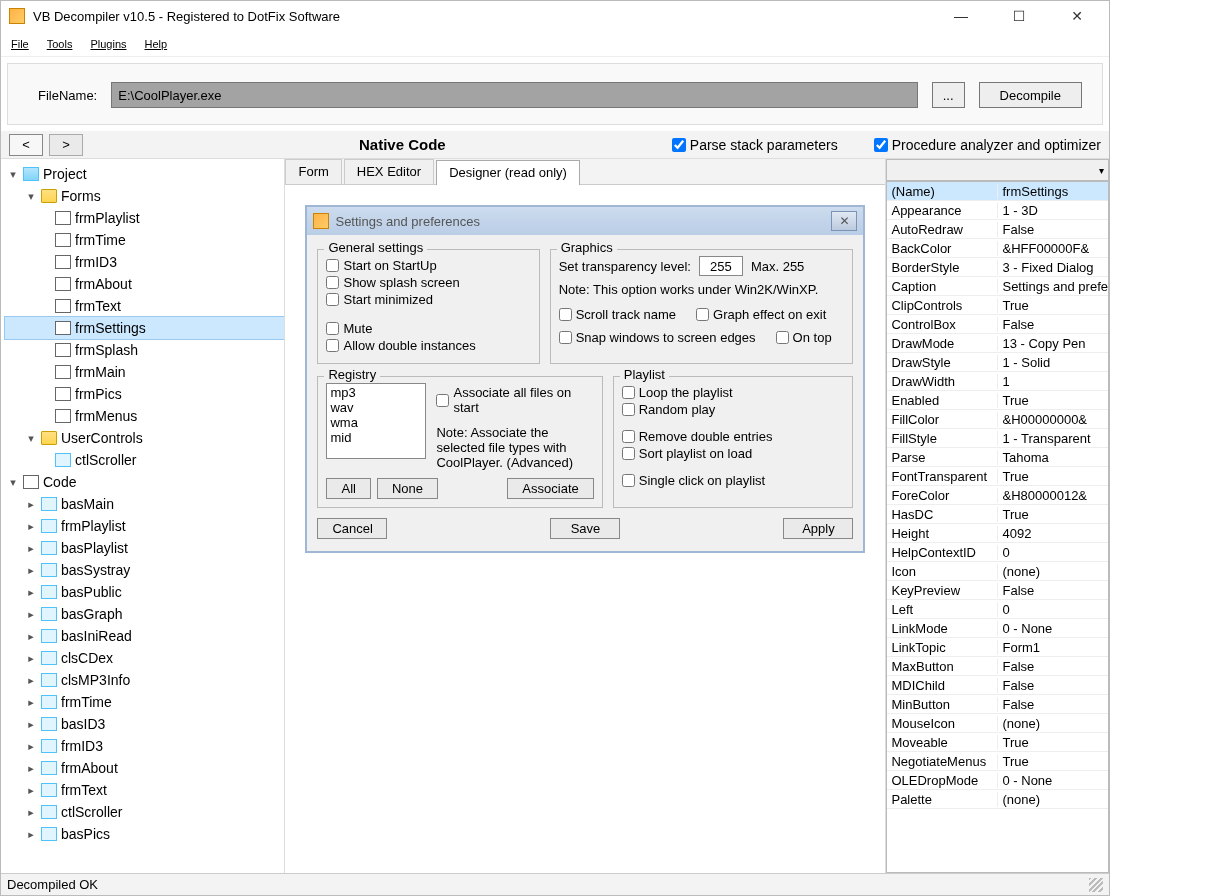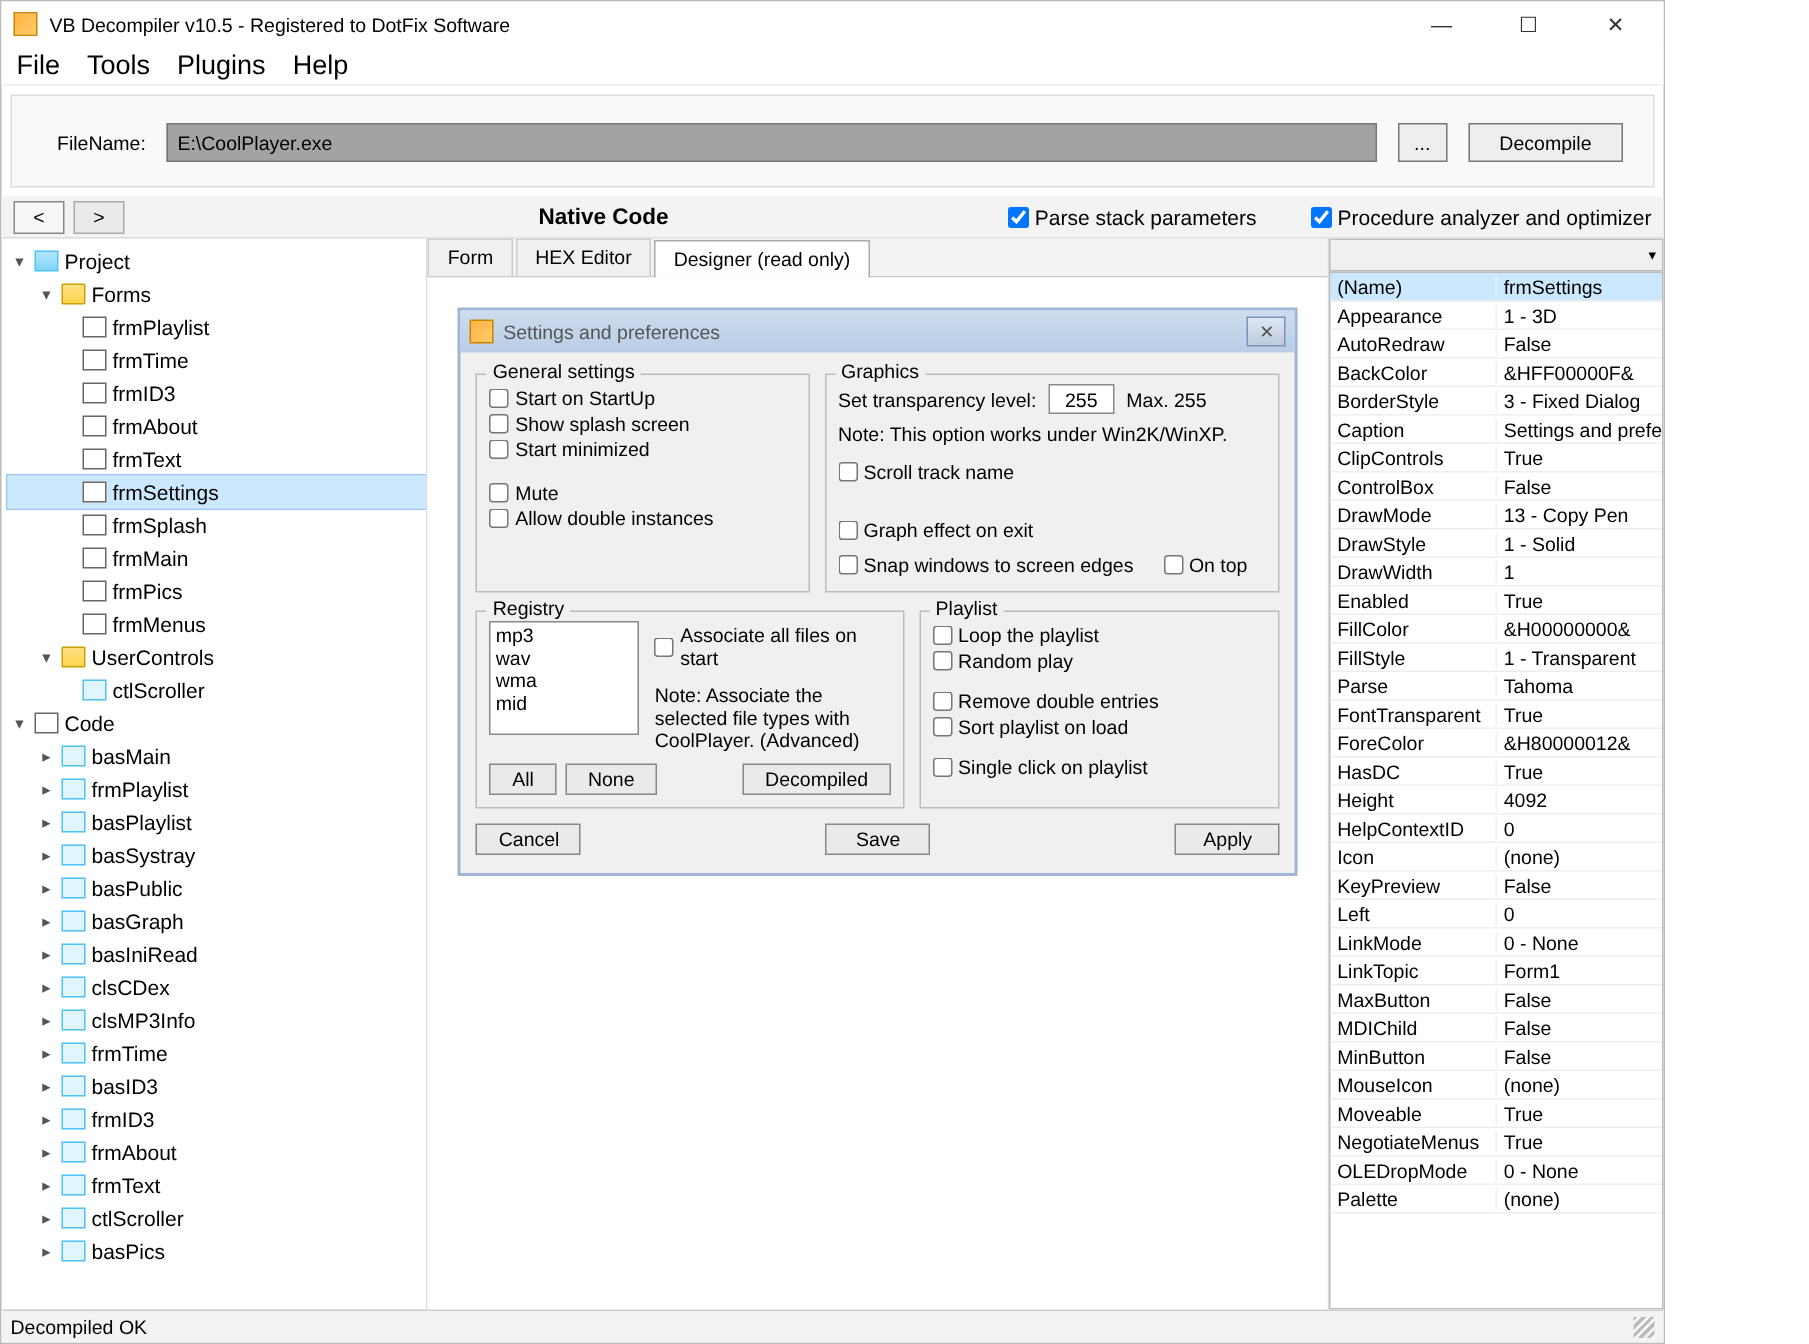--- a/index.html
+++ b/index.html
@@ -4,21 +4,21 @@
 <style>
 * { box-sizing: border-box; margin: 0; padding: 0; }
 html, body { width: 1206px; height: 896px; font-family: "Segoe UI", Tahoma, sans-serif; font-size: 13px; background: #ffffff; overflow: hidden; }
 .window { width: 1110px; height: 896px; border: 1px solid #bbb; display: flex; flex-direction: column; background: #fff; }
 .titlebar { height: 30px; display: flex; align-items: center; padding: 0 8px; background: #fff; }
 .titlebar .app-icon { width: 16px; height: 16px; background: linear-gradient(135deg,#ffb347,#ffcc66); border: 1px solid #cc8400; margin-right: 8px; }
 .titlebar .title-text { flex: 1; font-size: 13px; }
 .winbtns { display: flex; gap: 18px; align-items: center; padding-right: 4px; }
 .winbtn { width: 40px; height: 24px; display: flex; align-items: center; justify-content: center; font-family: sans-serif; font-size: 14px; color: #333; cursor: default; }
 .menubar { height: 26px; display: flex; align-items: center; gap: 18px; padding: 0 10px; background: #fff; border-bottom: 1px solid #eee; }
-.menuitem { font-size: 18px; cursor: default; }
+.menuitem { font-size: 11px; cursor: default; text-decoration: underline; }
 .file-section { padding: 18px 20px 16px 30px; border: 1px solid #ddd; margin: 6px; background: #f9f9f9; display: flex; align-items: center; gap: 14px; }
 .filename-input { flex: 1; height: 26px; border: 1.5px solid #777; padding: 0 6px; font-size: 13px; background: #a3a3a3; }
 .file-btn { height: 26px; border: 1.5px solid #777; background: #eee; padding: 0 10px; font-size: 13px; }
 .toolbar-row { height: 28px; display: flex; align-items: center; padding: 2px 8px; background: #f3f3f3; border-bottom: 1px solid #ddd; gap: 6px; }
 .navbtn { width: 34px; height: 22px; border: 1px solid #aaa; background: #eaeaea; display: flex; align-items: center; justify-content: center; font-size: 13px; }
 .navbtn.active { background: #f7f7f7; border-color: #888; }
 .code-kind-label { font-weight: bold; font-size: 15px; margin-left: 270px; }
 .checkitem { display: flex; align-items: center; gap: 4px; font-size: 14px; }
 .checkitem input { width: 14px; height: 14px; }
 .main-area { flex: 1; display: flex; overflow: hidden; }
@@ -312,21 +312,21 @@
               </div>
 
               <div class="groupbox" style="flex:1.4;">
                 <span class="legend">Graphics</span>
                 <div style="display:flex;align-items:center;gap:8px;font-size:13px;">
                   <span>Set transparency level:</span>
                   <input class="small-input" value="255" style="">
                   <span>Max. 255</span>
                 </div>
                 <div style="font-size:13px;margin-top:6px;">Note: This option works under Win2K/WinXP.</div>
-                <div style="display:flex;gap:20px;margin-top:8px;flex-direction:column;">
+                <div style="display:flex;gap:20px;margin-top:8px;">
                   <label class="chk">
                       <input type="checkbox" style="">
                       <span>Scroll track name</span>
                     </label>
                   <label class="chk">
                       <input type="checkbox" style="">
                       <span>Graph effect on exit</span>
                     </label>
                 </div>
                 <div style="display:flex;gap:20px;margin-top:4px;">
@@ -357,21 +357,21 @@
                         <input type="checkbox" style="">
                         <span>Associate all files on start</span>
                       </label>
                     <div style="font-size:13px;margin-top:10px;">Note: Associate the selected file types with CoolPlayer. (Advanced)</div>
                   </div>
                 </div>
                 <div style="display:flex;gap:6px;margin-top:8px;align-items:center;">
                   <button class="btn">All</button>
                   <button class="btn">None</button>
                   <div style="flex:1"></div>
-                  <button class="btn">Decompiled</button>
+                  <button class="btn">Associate</button>
                 </div>
               </div>
 
               <div class="groupbox" style="flex:1;">
                 <span class="legend">Playlist</span>
                 <label class="chk">
                     <input type="checkbox" style="">
                     <span>Loop the playlist</span>
                   </label>
                 <label class="chk">

